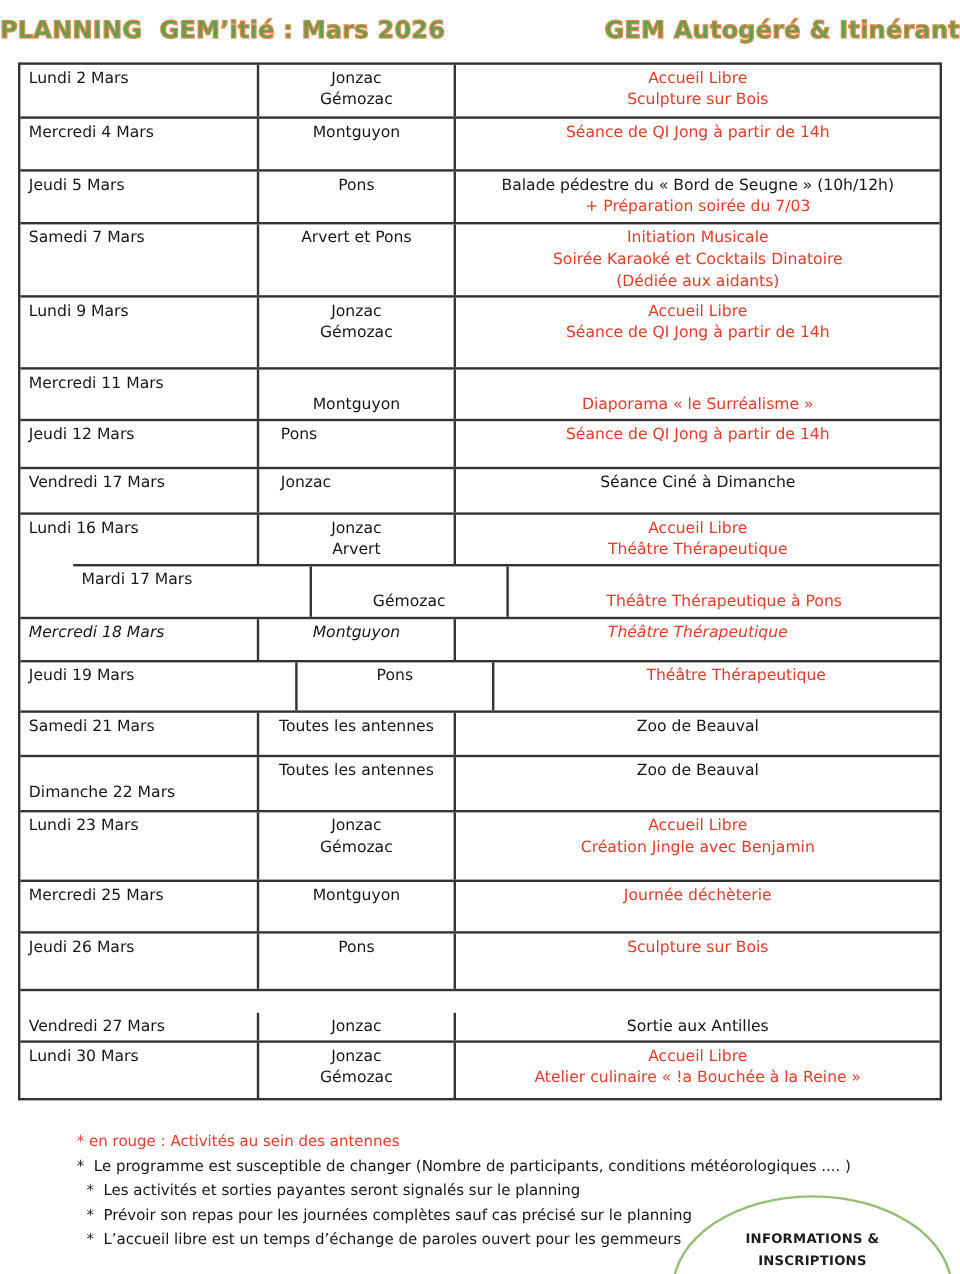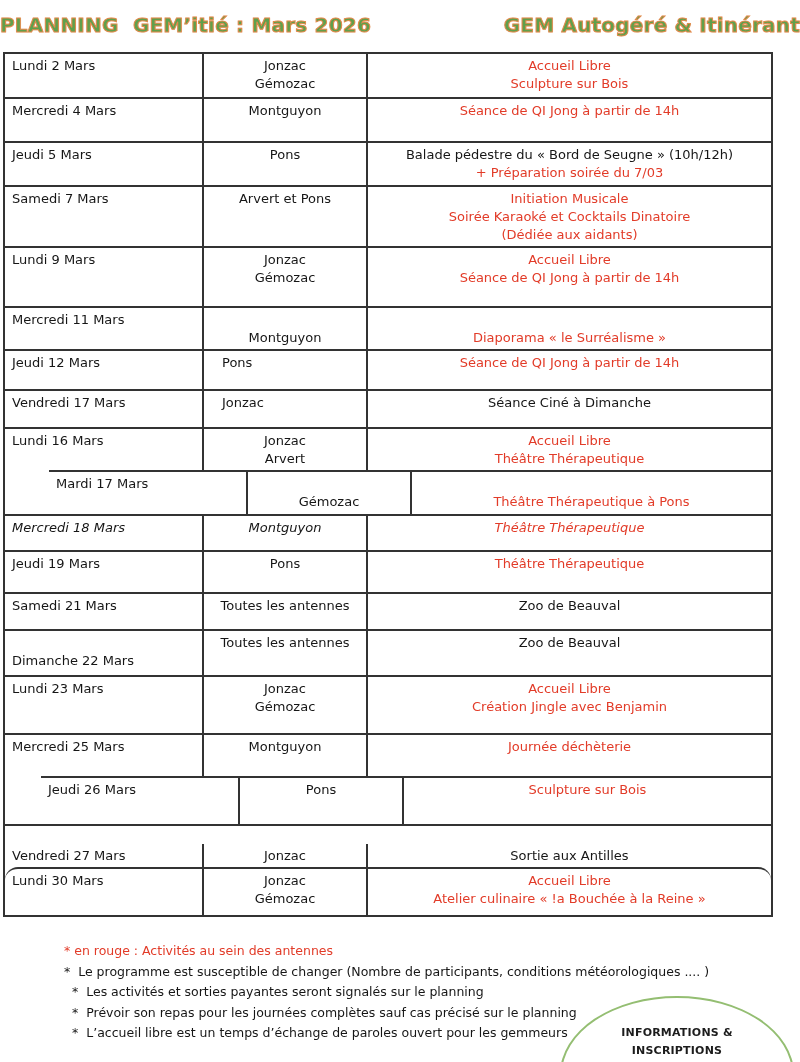--- a/index.html
+++ b/index.html
@@ -15,21 +15,21 @@
     display:flex;justify-content:space-between;align-items:baseline;gap:46px;
   }
   .doc-title{
     font-size:20px;font-weight:bold;letter-spacing:.2px;white-space:pre;
     color:var(--title-green,#5fa04c);
     -webkit-text-stroke:1px var(--title-orange,#e08a4c);
     text-shadow:0 0 1px var(--title-orange,#e08a4c);
   }
   
   .table{
-    position:absolute;left:3px;top:52px;width:770px;
+    position:absolute;left:15px;top:52px;width:770px;
     border:2px solid var(--border,#333);
     box-sizing:border-box;
     font-size:13px;line-height:18px;
   }
   .row{display:flex;box-sizing:border-box;}
   .row + .row{border-top:2px solid var(--border,#333);}
   .cell{box-sizing:border-box;padding:3px 4px 2px 4px;}
   .c-date{width:197px;padding-left:7px;flex:none;}
   .c-loc{width:166px;flex:none;text-align:center;border-left:2px solid var(--border,#333);border-right:2px solid var(--border,#333);}
   .c-loc.left{text-align:left;padding-left:18px;}
@@ -187,21 +187,21 @@
       <div class="cell c-date">
         <div class="line">Mercredi 18 Mars</div>
       </div>
       <div class="cell c-loc">
         <div class="line">Montguyon</div>
       </div>
       <div class="cell c-act">
         <div class="line red">Théâtre Thérapeutique</div>
       </div>
     </div>
-    <div class="row" style="min-height: 42px;">
+    <div class="row" style="min-height: 42px; gap: 32px;">
       <div class="cell c-date">
         <div class="line">Jeudi 19 Mars</div>
       </div>
       <div class="cell c-loc">
         <div class="line">Pons</div>
       </div>
       <div class="cell c-act">
         <div class="line red">Théâtre Thérapeutique</div>
       </div>
     </div>
@@ -245,21 +245,21 @@
       <div class="cell c-date">
         <div class="line">Mercredi 25 Mars</div>
       </div>
       <div class="cell c-loc">
         <div class="line">Montguyon</div>
       </div>
       <div class="cell c-act">
         <div class="line red">Journée déchèterie</div>
       </div>
     </div>
-    <div class="row" style="min-height: 48px; margin-left: 36px;">
+    <div class="row" style="min-height: 48px;">
       <div class="cell c-date">
         <div class="line">Jeudi 26 Mars</div>
       </div>
       <div class="cell c-loc">
         <div class="line">Pons</div>
       </div>
       <div class="cell c-act">
         <div class="line red">Sculpture sur Bois</div>
       </div>
     </div>
@@ -267,21 +267,21 @@
       <div class="cell c-date">
         <div class="line">Vendredi 27 Mars</div>
       </div>
       <div class="cell c-loc">
         <div class="line">Jonzac</div>
       </div>
       <div class="cell c-act">
         <div class="line">Sortie aux Antilles</div>
       </div>
     </div>
-    <div class="row" style="min-height: 48px; border-radius: 13px;">
+    <div class="row" style="min-height: 48px;">
       <div class="cell c-date">
         <div class="line">Lundi 30 Mars</div>
       </div>
       <div class="cell c-loc">
         <div class="line">Jonzac</div>
         <div class="line">Gémozac</div>
       </div>
       <div class="cell c-act">
         <div class="line red">Accueil Libre</div>
         <div class="line red">Atelier culinaire « !a Bouchée à la Reine »</div>

